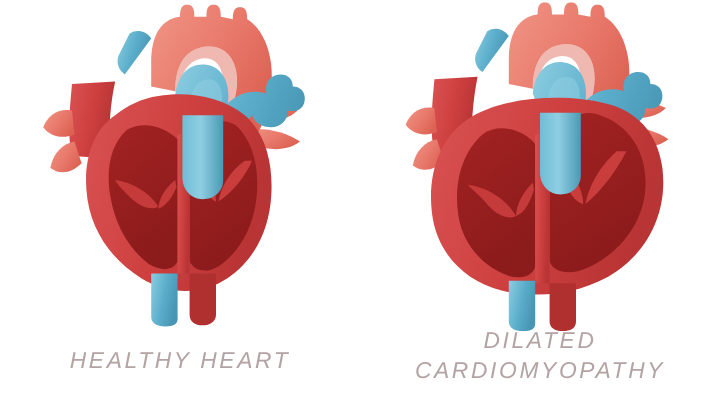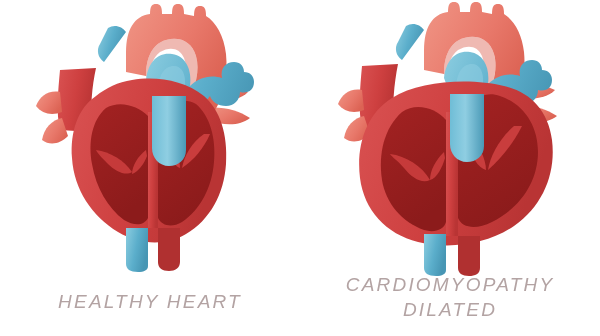--- a/index.html
+++ b/index.html
@@ -287,18 +287,18 @@
           <path d="M124 234 L146 234 L146 270 C146 274 142 276 136 276 C128 276 124 273 124 268 Z" fill="url(#dBlue)"></path>
         </g>
         <g>
           <path d="M158 236 L180 236 L180 268 C180 274 175 276 169 276 C162 276 158 273 158 268 Z" fill="#B03030"></path>
         </g>
 
       </svg>
     </div>
 
     <div class="caption caption-dilated">
+      <span class="caption-line">DILATED</span>
       <span class="caption-line">CARDIOMYOPATHY</span>
-      <span class="caption-line">DILATED</span>
     </div>
   </div>
 
 </div>
 
 </body></html>

